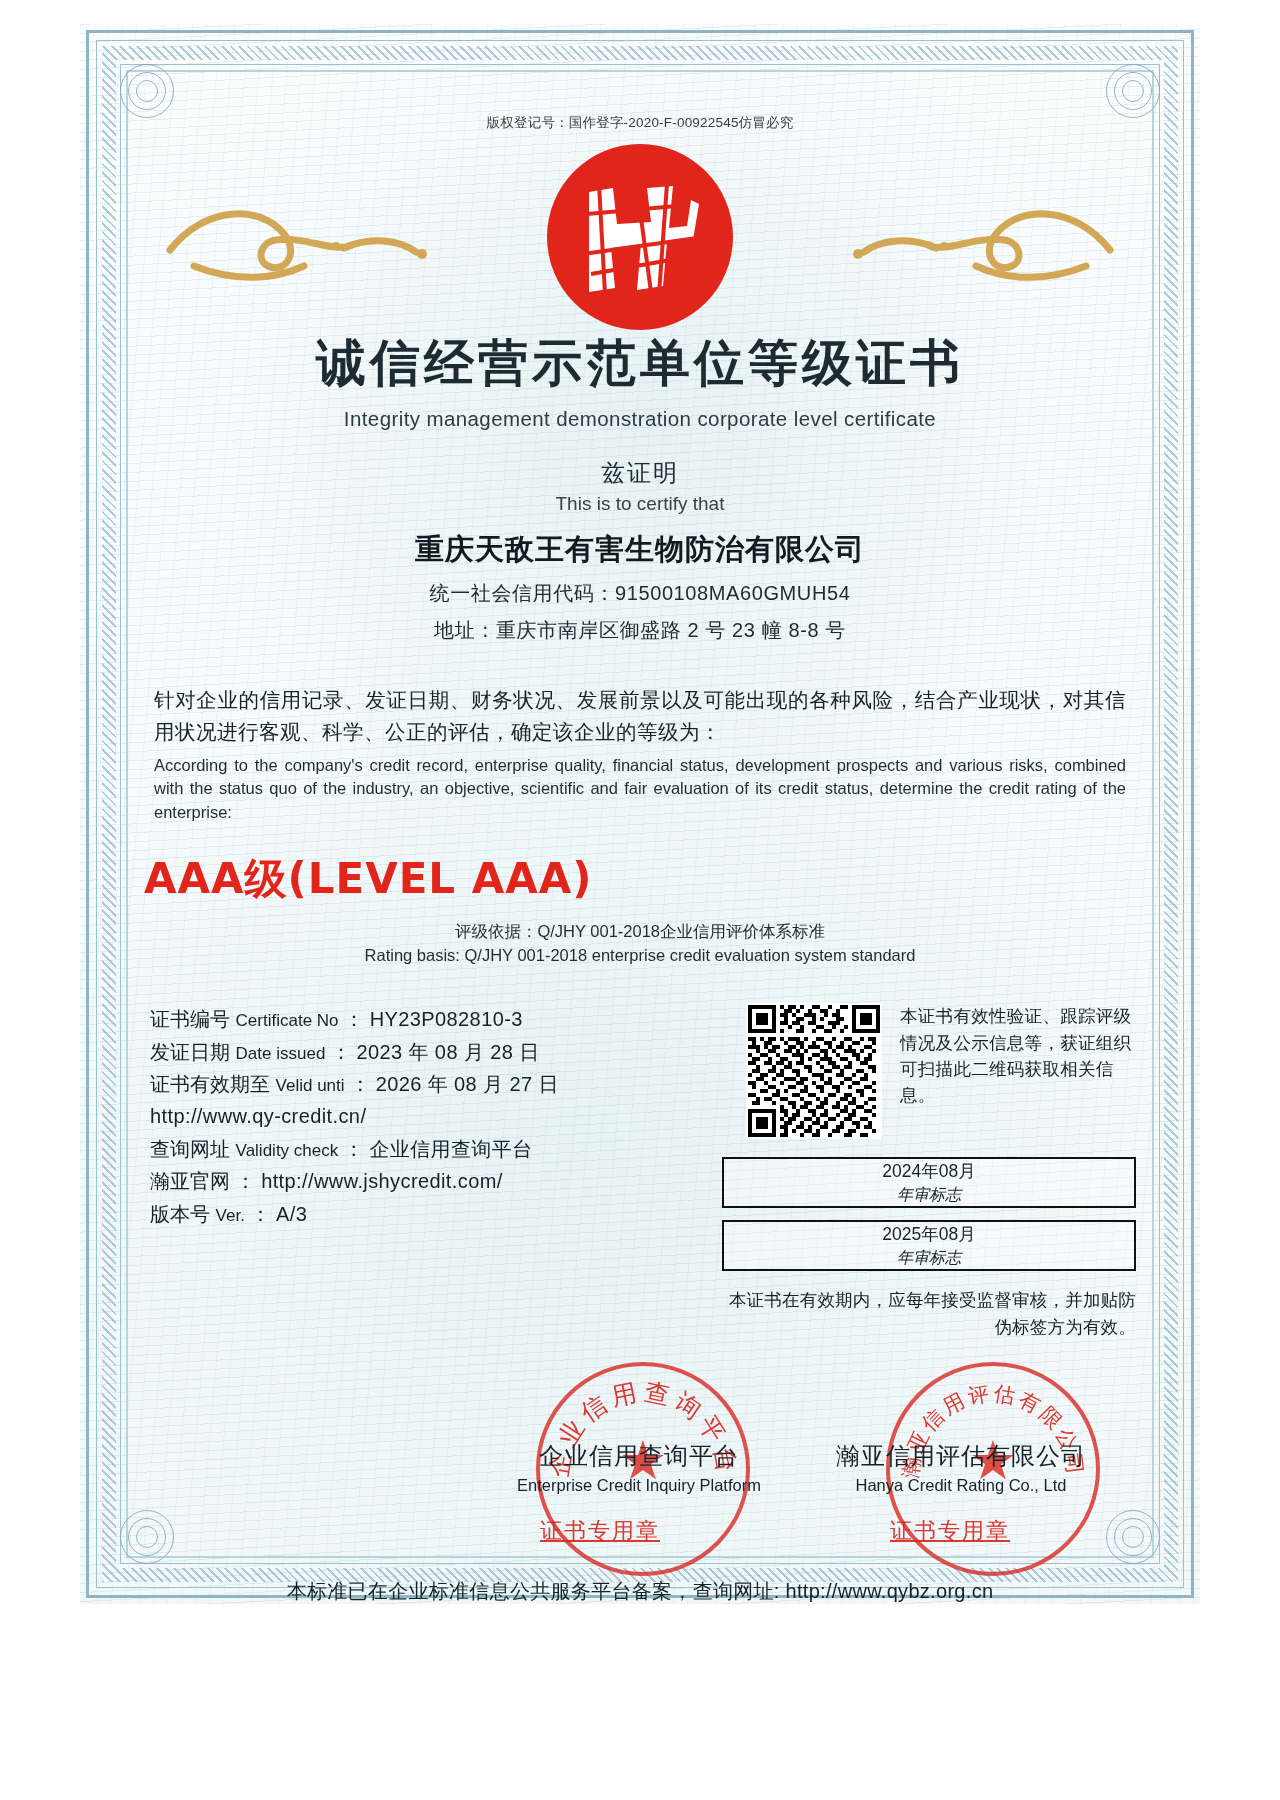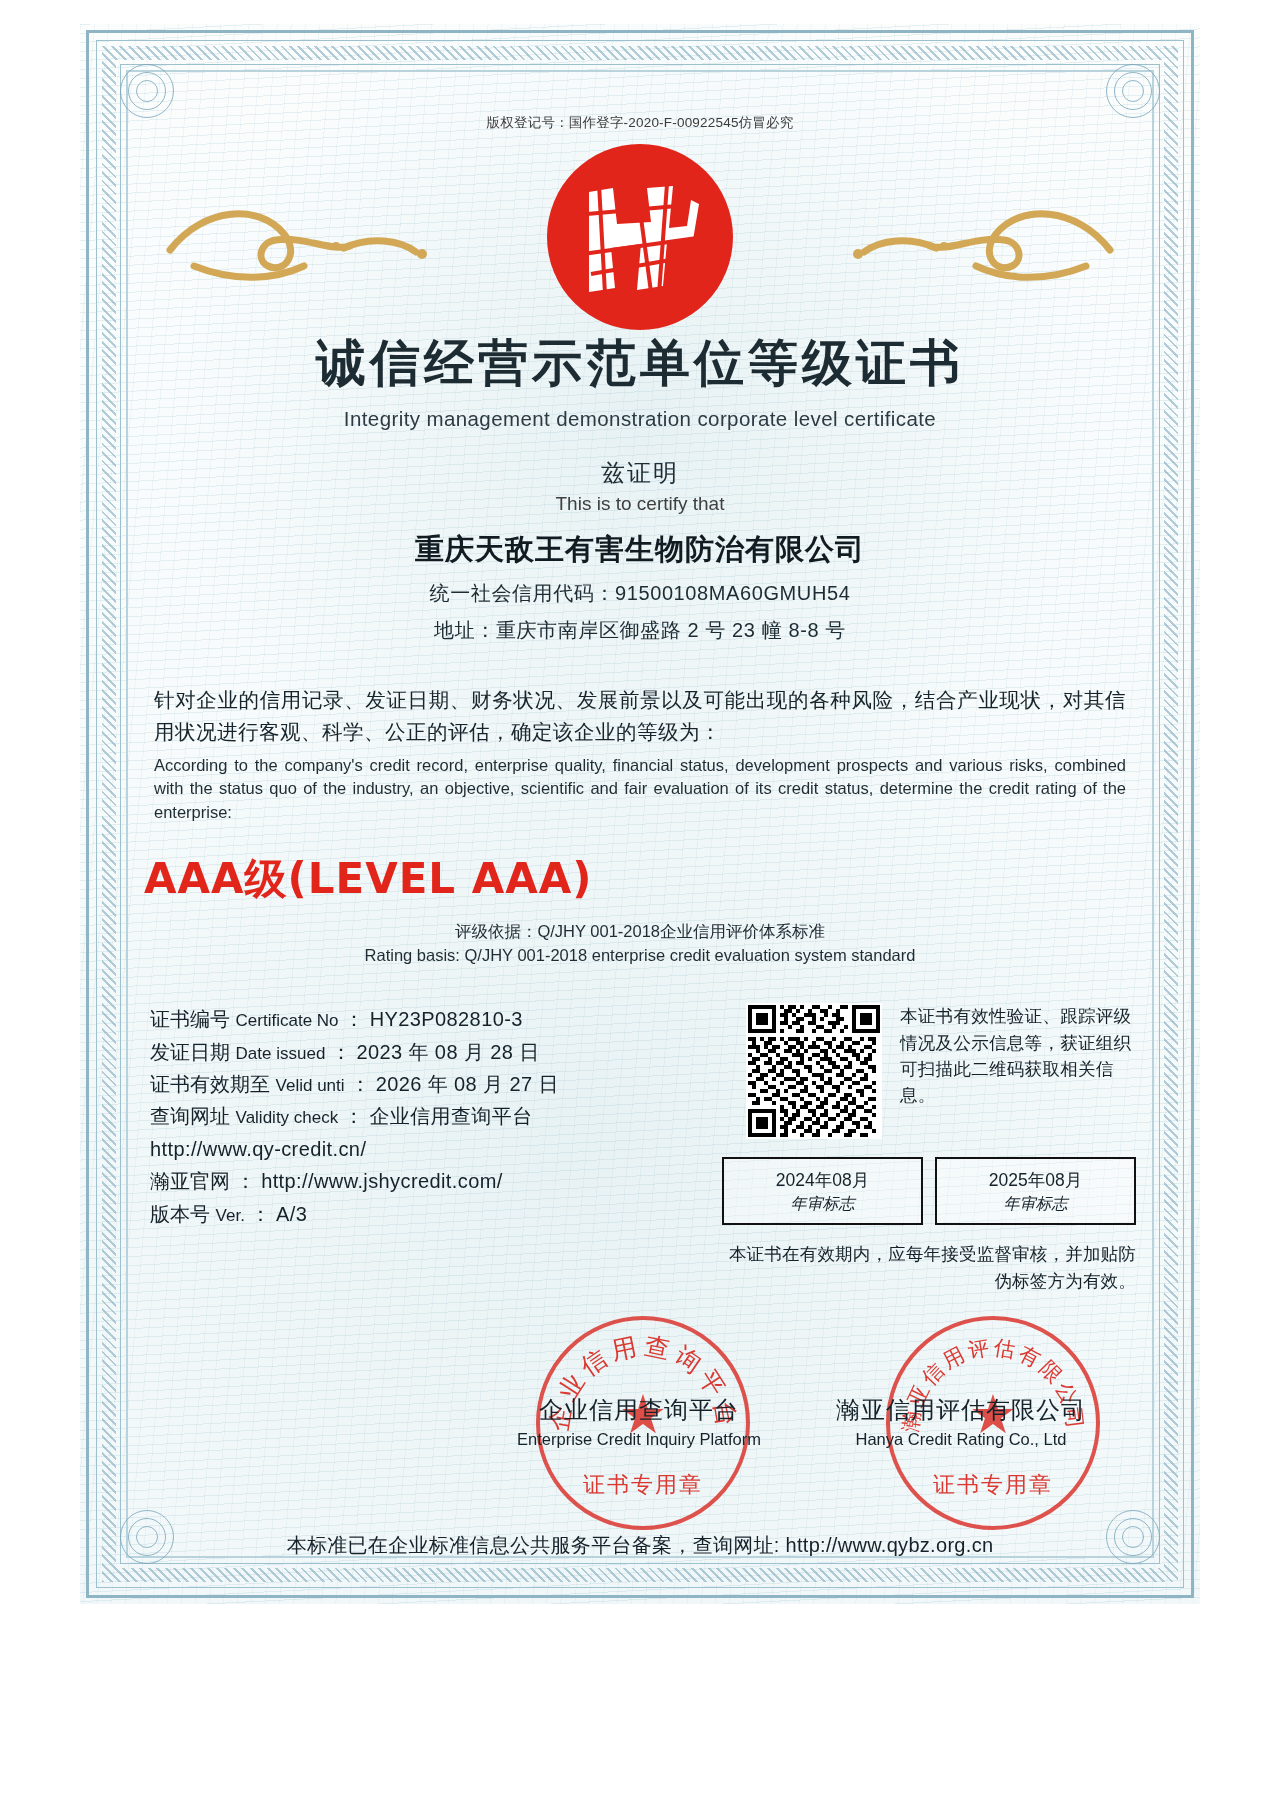--- a/index.html
+++ b/index.html
@@ -294,20 +294,21 @@
   .qr-note {
     font-size: 17.5px;
     line-height: 1.5;
     color: #16222a;
     letter-spacing: 0.3px;
   }
   .seal-boxes {
     display: flex;
     gap: 12px;
     margin-top: 18px;
+    flex-direction: column;
   }
   .seal-box {
     flex: 1;
     border: 2px solid #111;
     height: 64px;
     display: flex;
     flex-direction: column;
     align-items: center;
     justify-content: center;
     background: rgba(255,255,255,0.35);
@@ -370,24 +371,24 @@
     transform: translate(-50%,-50%);
     font-size: 54px;
     line-height: 1;
     color: rgba(216,36,28,0.8);
   }
   .stamp .bottom-text {
     position: absolute;
     left: 0;
     right: 0;
     bottom: 26px;
-    text-align: center;
     font-size: 22px;
     letter-spacing: 2px;
     color: rgba(216,36,28,0.9);
+    text-decoration: underline;
   }
 
   .footer-note {
     text-align: center;
     font-size: 20px;
     color: #16222a;
     margin-top: 6px;
     letter-spacing: 0.3px;
   }
 </style>
@@ -509,27 +510,27 @@
           <span>：</span>
           <span class="val">2023 年 08 月 28 日</span>
         </div>
         <div class="detail-line">
           <span>证书有效期至</span>
           <span class="en">Velid unti</span>
           <span>：</span>
           <span class="val">2026 年 08 月 27 日</span>
         </div>
         <div class="detail-line">
+          <span class="val">http://www.qy-credit.cn/</span>
+        </div>
+        <div class="detail-line">
           <span>查询网址</span>
           <span class="en">Validity check</span>
           <span>：</span>
           <span class="val">企业信用查询平台</span>
-        </div>
-        <div class="detail-line">
-          <span class="val">http://www.qy-credit.cn/</span>
         </div>
         <div class="detail-line">
           <span>瀚亚官网</span>
           <span>：</span>
           <span class="val">http://www.jshycredit.com/</span>
         </div>
         <div class="detail-line">
           <span>版本号</span>
           <span class="en">Ver.</span>
           <span>：</span>

